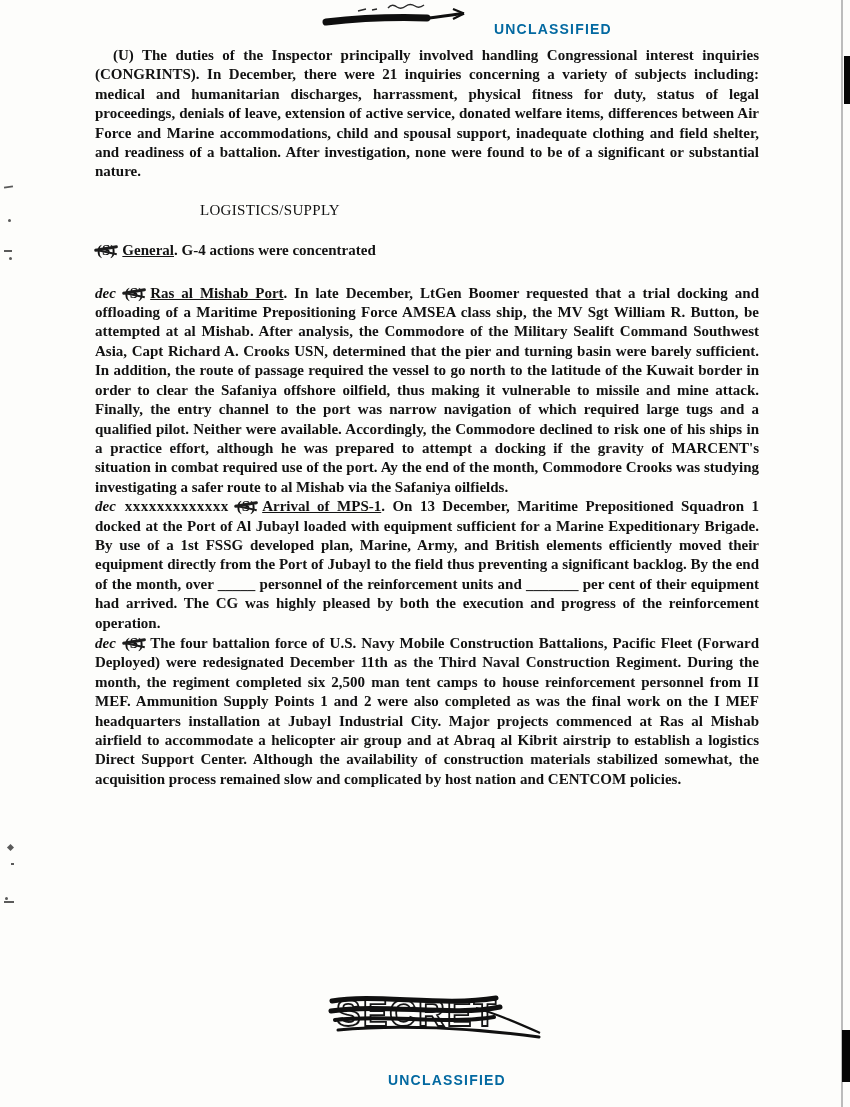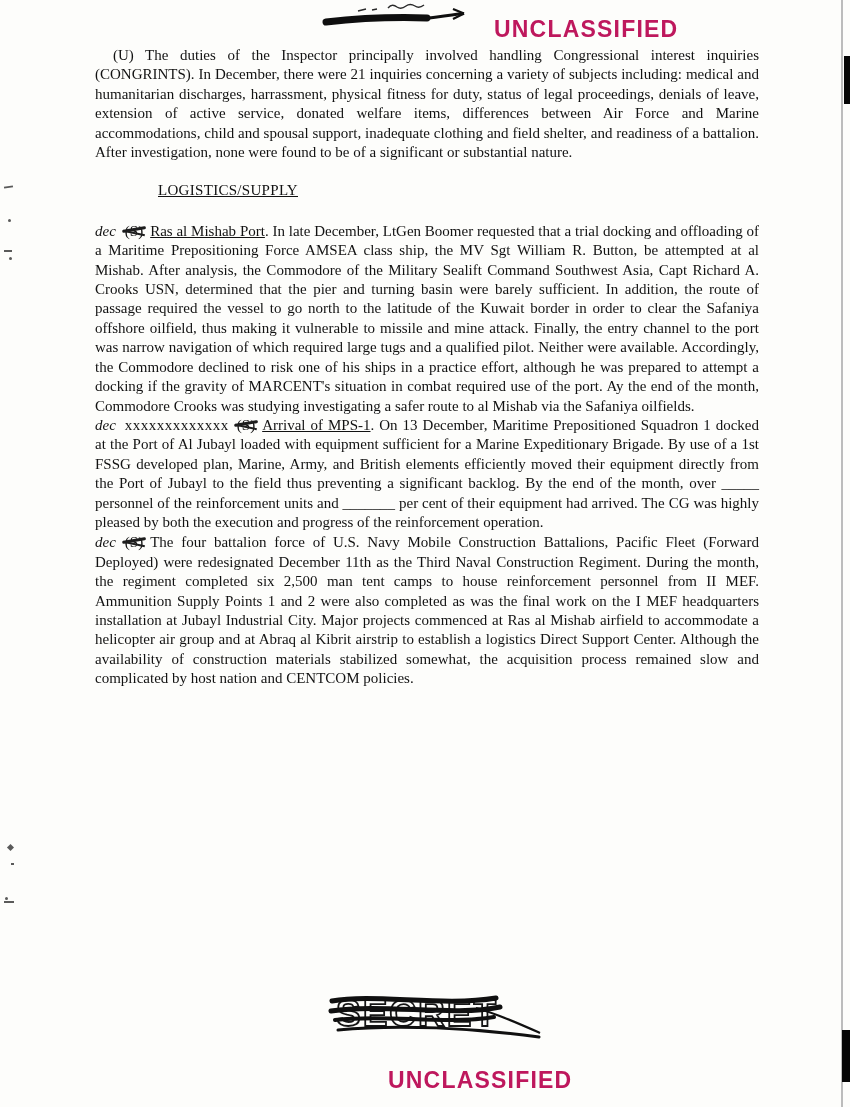--- a/index.html
+++ b/index.html
@@ -1,39 +1,39 @@
 <!DOCTYPE html>
 <html><head>
 <meta charset="utf-8">
 <style>
   html,body{margin:0;padding:0;background:#e8e8e8;}
   .page{position:relative;width:850px;height:1107px;margin:0 auto;background:#fdfdfb;
         font-family:"Liberation Serif","DejaVu Serif",serif;font-size:15px;line-height:19.4px;
         color:#121212;overflow:hidden;}
   .content{position:absolute;left:95px;top:46px;width:664px;text-align:justify;}
-  p{margin:0;}
+  p{margin:0;font-weight:bold;}
   .p-inspector{text-indent:18px;margin-bottom:19px;}
   .h-row{margin-bottom:21px;}
   .h-row2{margin-bottom:17px;}
-  .heading{margin-left:63px;text-decoration:underline;letter-spacing:.3px;}
+  .heading{margin-left:105px;letter-spacing:.3px;}
   .p-general{margin-left:2px;margin-bottom:23px;}
   .p-ras{}
   .p-mps{margin-bottom:1px;}
   .p-ammo{margin-left:22px;margin-bottom:19px;}
   .p-shipping{margin-left:8px;margin-bottom:1px;}
   .u{text-decoration:underline;}
   .cls{margin-right:7px;position:relative;display:inline-block;}
   .note{margin-right:9px;font-style:italic;}
   .xs{margin-right:8px;letter-spacing:.5px;}
   .scratch::after{content:"";position:absolute;left:-3px;right:-3px;top:6px;height:2.5px;
         background:#1d1d1d;transform:rotate(-10deg);border-radius:2px;}
   .scratch::before{content:"";position:absolute;left:-2px;right:-2px;top:10px;height:2px;
         background:#1d1d1d;transform:rotate(12deg);}
   .banner{position:absolute;font-family:"Liberation Sans",sans-serif;font-weight:bold;
-        font-size:23px;letter-spacing:1.2px;color:#be185d;}
+        font-size:14px;letter-spacing:1.2px;color:#0369a1;}
   .banner-top{left:494px;top:20px;}
   .banner-bottom{left:388px;top:1071px;}
   .stamp-top{position:absolute;left:322px;top:1px;}
   .stamp-bottom{position:absolute;left:328px;top:984px;}
   .edge-line{position:absolute;top:0;right:7px;width:2px;height:1107px;background:#bcbcbc;}
   .bar{position:absolute;right:0;background:#060606;}
   .bar-top{top:56px;width:6px;height:48px;}
   .bar-bottom{top:1030px;width:8px;height:52px;}
   .mark{position:absolute;background:#5a5a5a;}
 </style>
@@ -53,20 +53,23 @@
   <div class="banner banner-top">UNCLASSIFIED</div>
 
   <div class="content">
 
     <p class="p-inspector">(U) The duties of the Inspector principally involved handling Congressional interest inquiries (CONGRINTS). In December, there were 21 inquiries concerning a variety of subjects including: medical and humanitarian discharges, harrassment, physical fitness for duty, status of legal proceedings, denials of leave, extension of active service, donated welfare items, differences between Air Force and Marine accommodations, child and spousal support, inadequate clothing and field shelter, and readiness of a battalion. After investigation, none were found to be of a significant or substantial nature.</p>
 
     <div class="h-row">
       <span class="heading">LOGISTICS/SUPPLY</span>
     </div>
 
+    <p class="p-general">
+      <span class="cls scratch">(S)</span><span class="u">General</span><span>. G-4 actions were concentrated</span>
+    </p>
 
     <p class="p-ras">
       <span class="note">dec</span><span class="cls scratch">(S)</span><span class="u">Ras al Mishab Port</span><span>. In late December, LtGen Boomer requested that a trial docking and offloading of a Maritime Prepositioning Force AMSEA class ship, the MV Sgt William R. Button, be attempted at al Mishab. After analysis, the Commodore of the Military Sealift Command Southwest Asia, Capt Richard A. Crooks USN, determined that the pier and turning basin were barely sufficient. In addition, the route of passage required the vessel to go north to the latitude of the Kuwait border in order to clear the Safaniya offshore oilfield, thus making it vulnerable to missile and mine attack. Finally, the entry channel to the port was narrow navigation of which required large tugs and a qualified pilot. Neither were available. Accordingly, the Commodore declined to risk one of his ships in a practice effort, although he was prepared to attempt a docking if the gravity of MARCENT's situation in combat required use of the port. Ay the end of the month, Commodore Crooks was studying investigating a safer route to al Mishab via the Safaniya oilfields.</span>
     </p>
 
     <p class="p-mps">
       <span class="note">dec</span><span class="xs">xxxxxxxxxxxxx</span><span class="cls scratch">(S)</span><span class="u">Arrival of MPS-1</span><span>. On 13 December, Maritime Prepositioned Squadron 1 docked at the Port of Al Jubayl loaded with equipment sufficient for a Marine Expeditionary Brigade. By use of a 1st FSSG developed plan, Marine, Army, and British elements efficiently moved their equipment directly from the Port of Jubayl to the field thus preventing a significant backlog. By the end of the month, over _____ personnel of the reinforcement units and _______ per cent of their equipment had arrived. The CG was highly pleased by both the execution and progress of the reinforcement operation.</span>
     </p>
 
 

